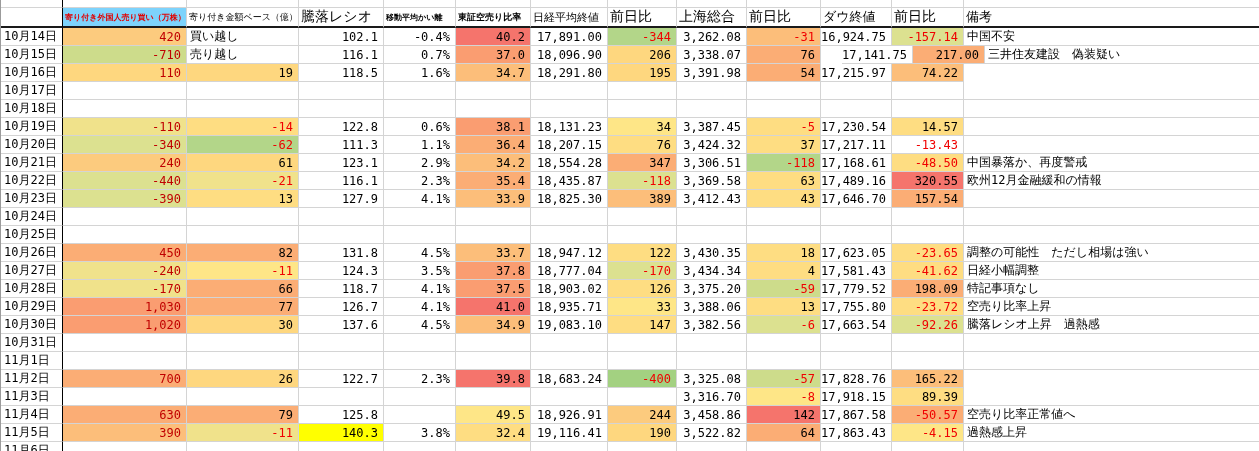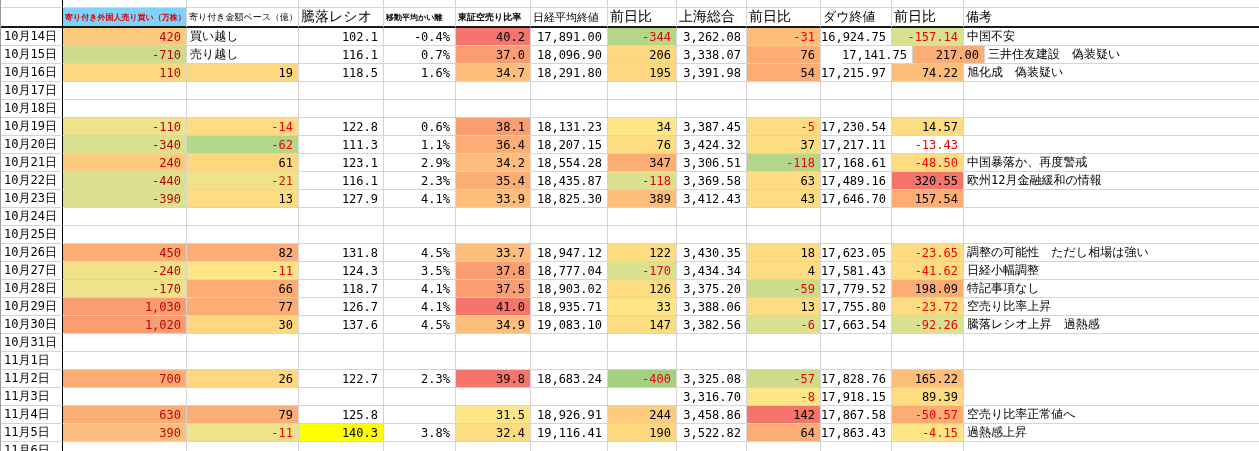--- a/index.html
+++ b/index.html
@@ -112,21 +112,20 @@
         <div class="cell num" style="width: 112px; background: rgb(254, 215, 127);">19</div>
         <div class="cell num" style="width: 85px;">118.5</div>
         <div class="cell num" style="width: 72px;">1.6%</div>
         <div class="cell num" style="width: 75px; background: rgb(252, 190, 122);">34.7</div>
         <div class="cell num" style="width: 77px;">18,291.80</div>
         <div class="cell num" style="width: 69px; background: rgb(254, 215, 127);">195</div>
         <div class="cell num" style="width: 70px;">3,391.98</div>
         <div class="cell num" style="width: 74px; background: rgb(251, 173, 117);">54</div>
         <div class="cell num" style="width: 71px;">17,215.97</div>
         <div class="cell num" style="width: 72px; background: rgb(252, 190, 122);">74.22</div>
-        <div class="cell txt" style="width: 296px;">旭化成　偽装疑い</div>
       </div>
       <div class="row body-row">
         <div class="cell txt date-cell" style="width: 62px;">10月17日</div>
         <div class="cell num" style="width: 124px;"></div>
         <div class="cell num" style="width: 112px;"></div>
         <div class="cell num" style="width: 85px;"></div>
         <div class="cell num" style="width: 72px;"></div>
         <div class="cell num" style="width: 75px;"></div>
         <div class="cell num" style="width: 77px;"></div>
         <div class="cell num" style="width: 69px;"></div>
@@ -389,21 +388,21 @@
         <div class="cell num" style="width: 71px;">17,918.15</div>
         <div class="cell num" style="width: 72px; background: rgb(254, 221, 130);">89.39</div>
         <div class="cell txt" style="width: 296px;"></div>
       </div>
       <div class="row body-row">
         <div class="cell txt date-cell" style="width: 62px;">11月4日</div>
         <div class="cell num" style="width: 124px; background: rgb(251, 173, 117); color: rgb(192, 0, 0);">630</div>
         <div class="cell num" style="width: 112px; background: rgb(251, 173, 117);">79</div>
         <div class="cell num" style="width: 85px;">125.8</div>
         <div class="cell num" style="width: 72px;"></div>
-        <div class="cell num" style="width: 75px; background: rgb(254, 230, 135);">31.5</div>
+        <div class="cell num" style="width: 75px; background: rgb(254, 230, 135);">49.5</div>
         <div class="cell num" style="width: 77px;">18,926.91</div>
         <div class="cell num" style="width: 69px; background: rgb(252, 203, 126);">244</div>
         <div class="cell num" style="width: 70px;">3,458.86</div>
         <div class="cell num" style="width: 74px; background: rgb(245, 116, 108);">142</div>
         <div class="cell num" style="width: 71px;">17,867.58</div>
         <div class="cell num" style="width: 72px; background: rgb(251, 173, 117); color: rgb(240, 0, 0);">-50.57</div>
         <div class="cell txt" style="width: 296px;">空売り比率正常値へ</div>
       </div>
       <div class="row body-row">
         <div class="cell txt date-cell" style="width: 62px;">11月5日</div>

